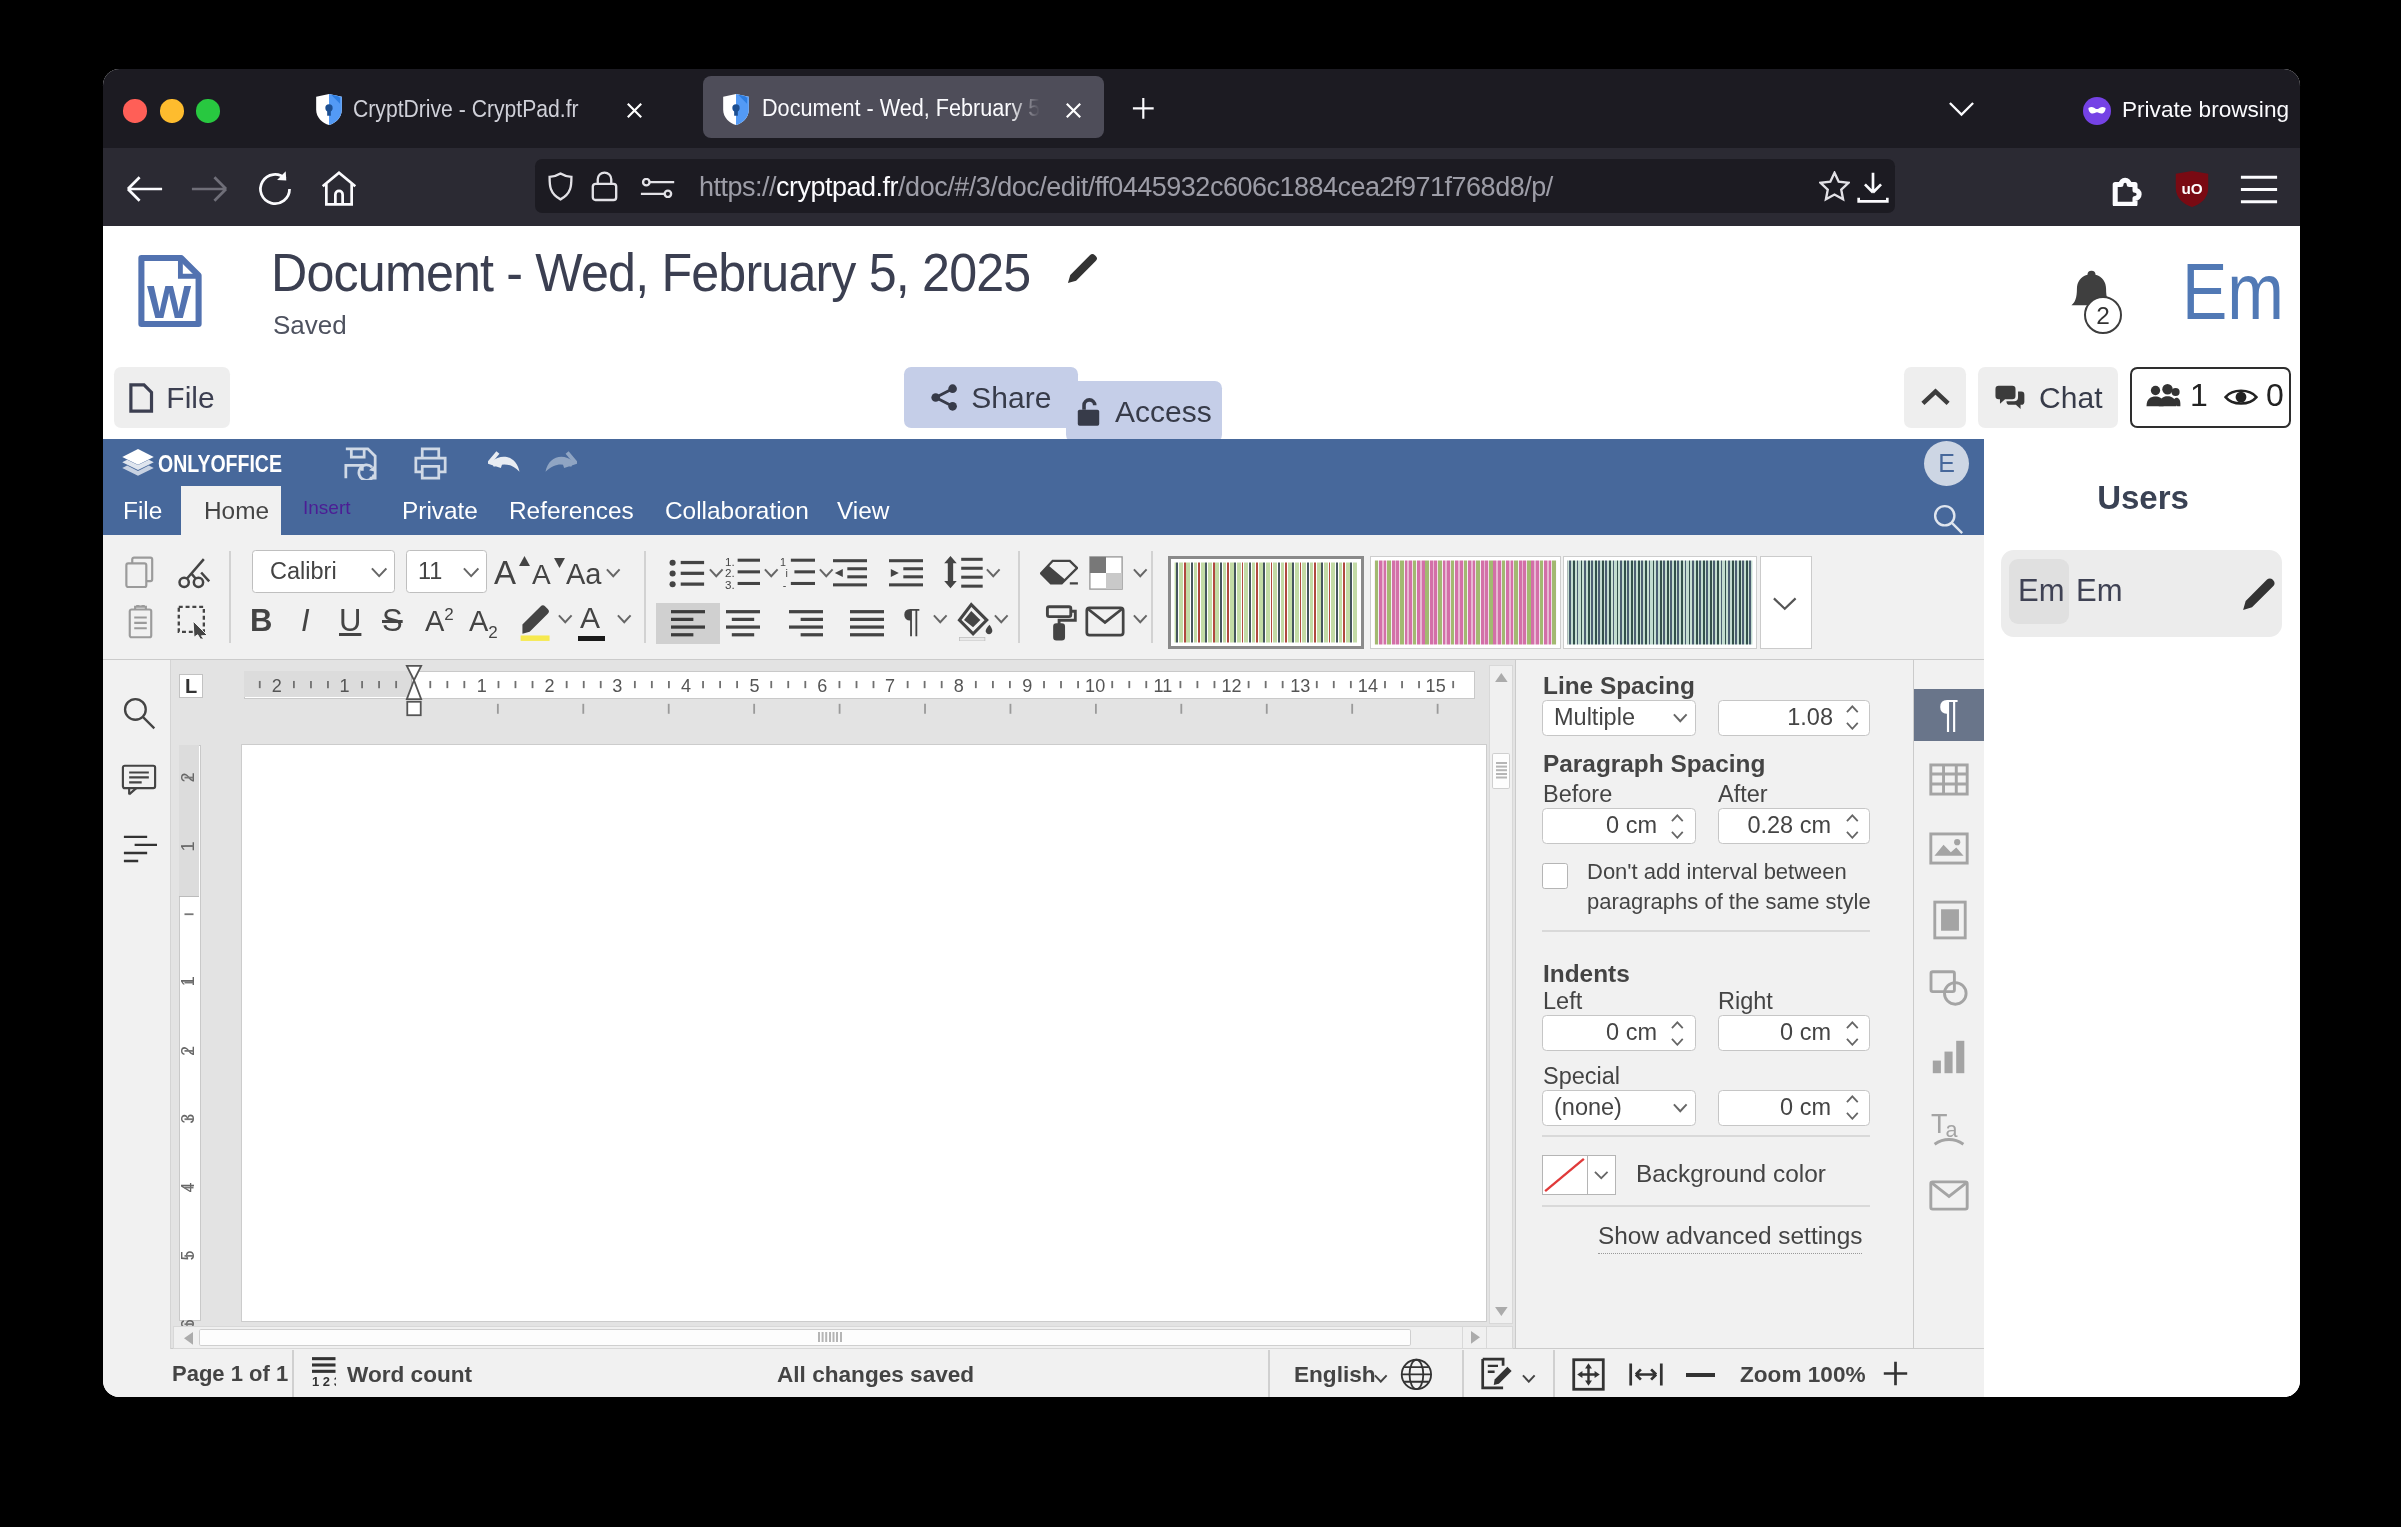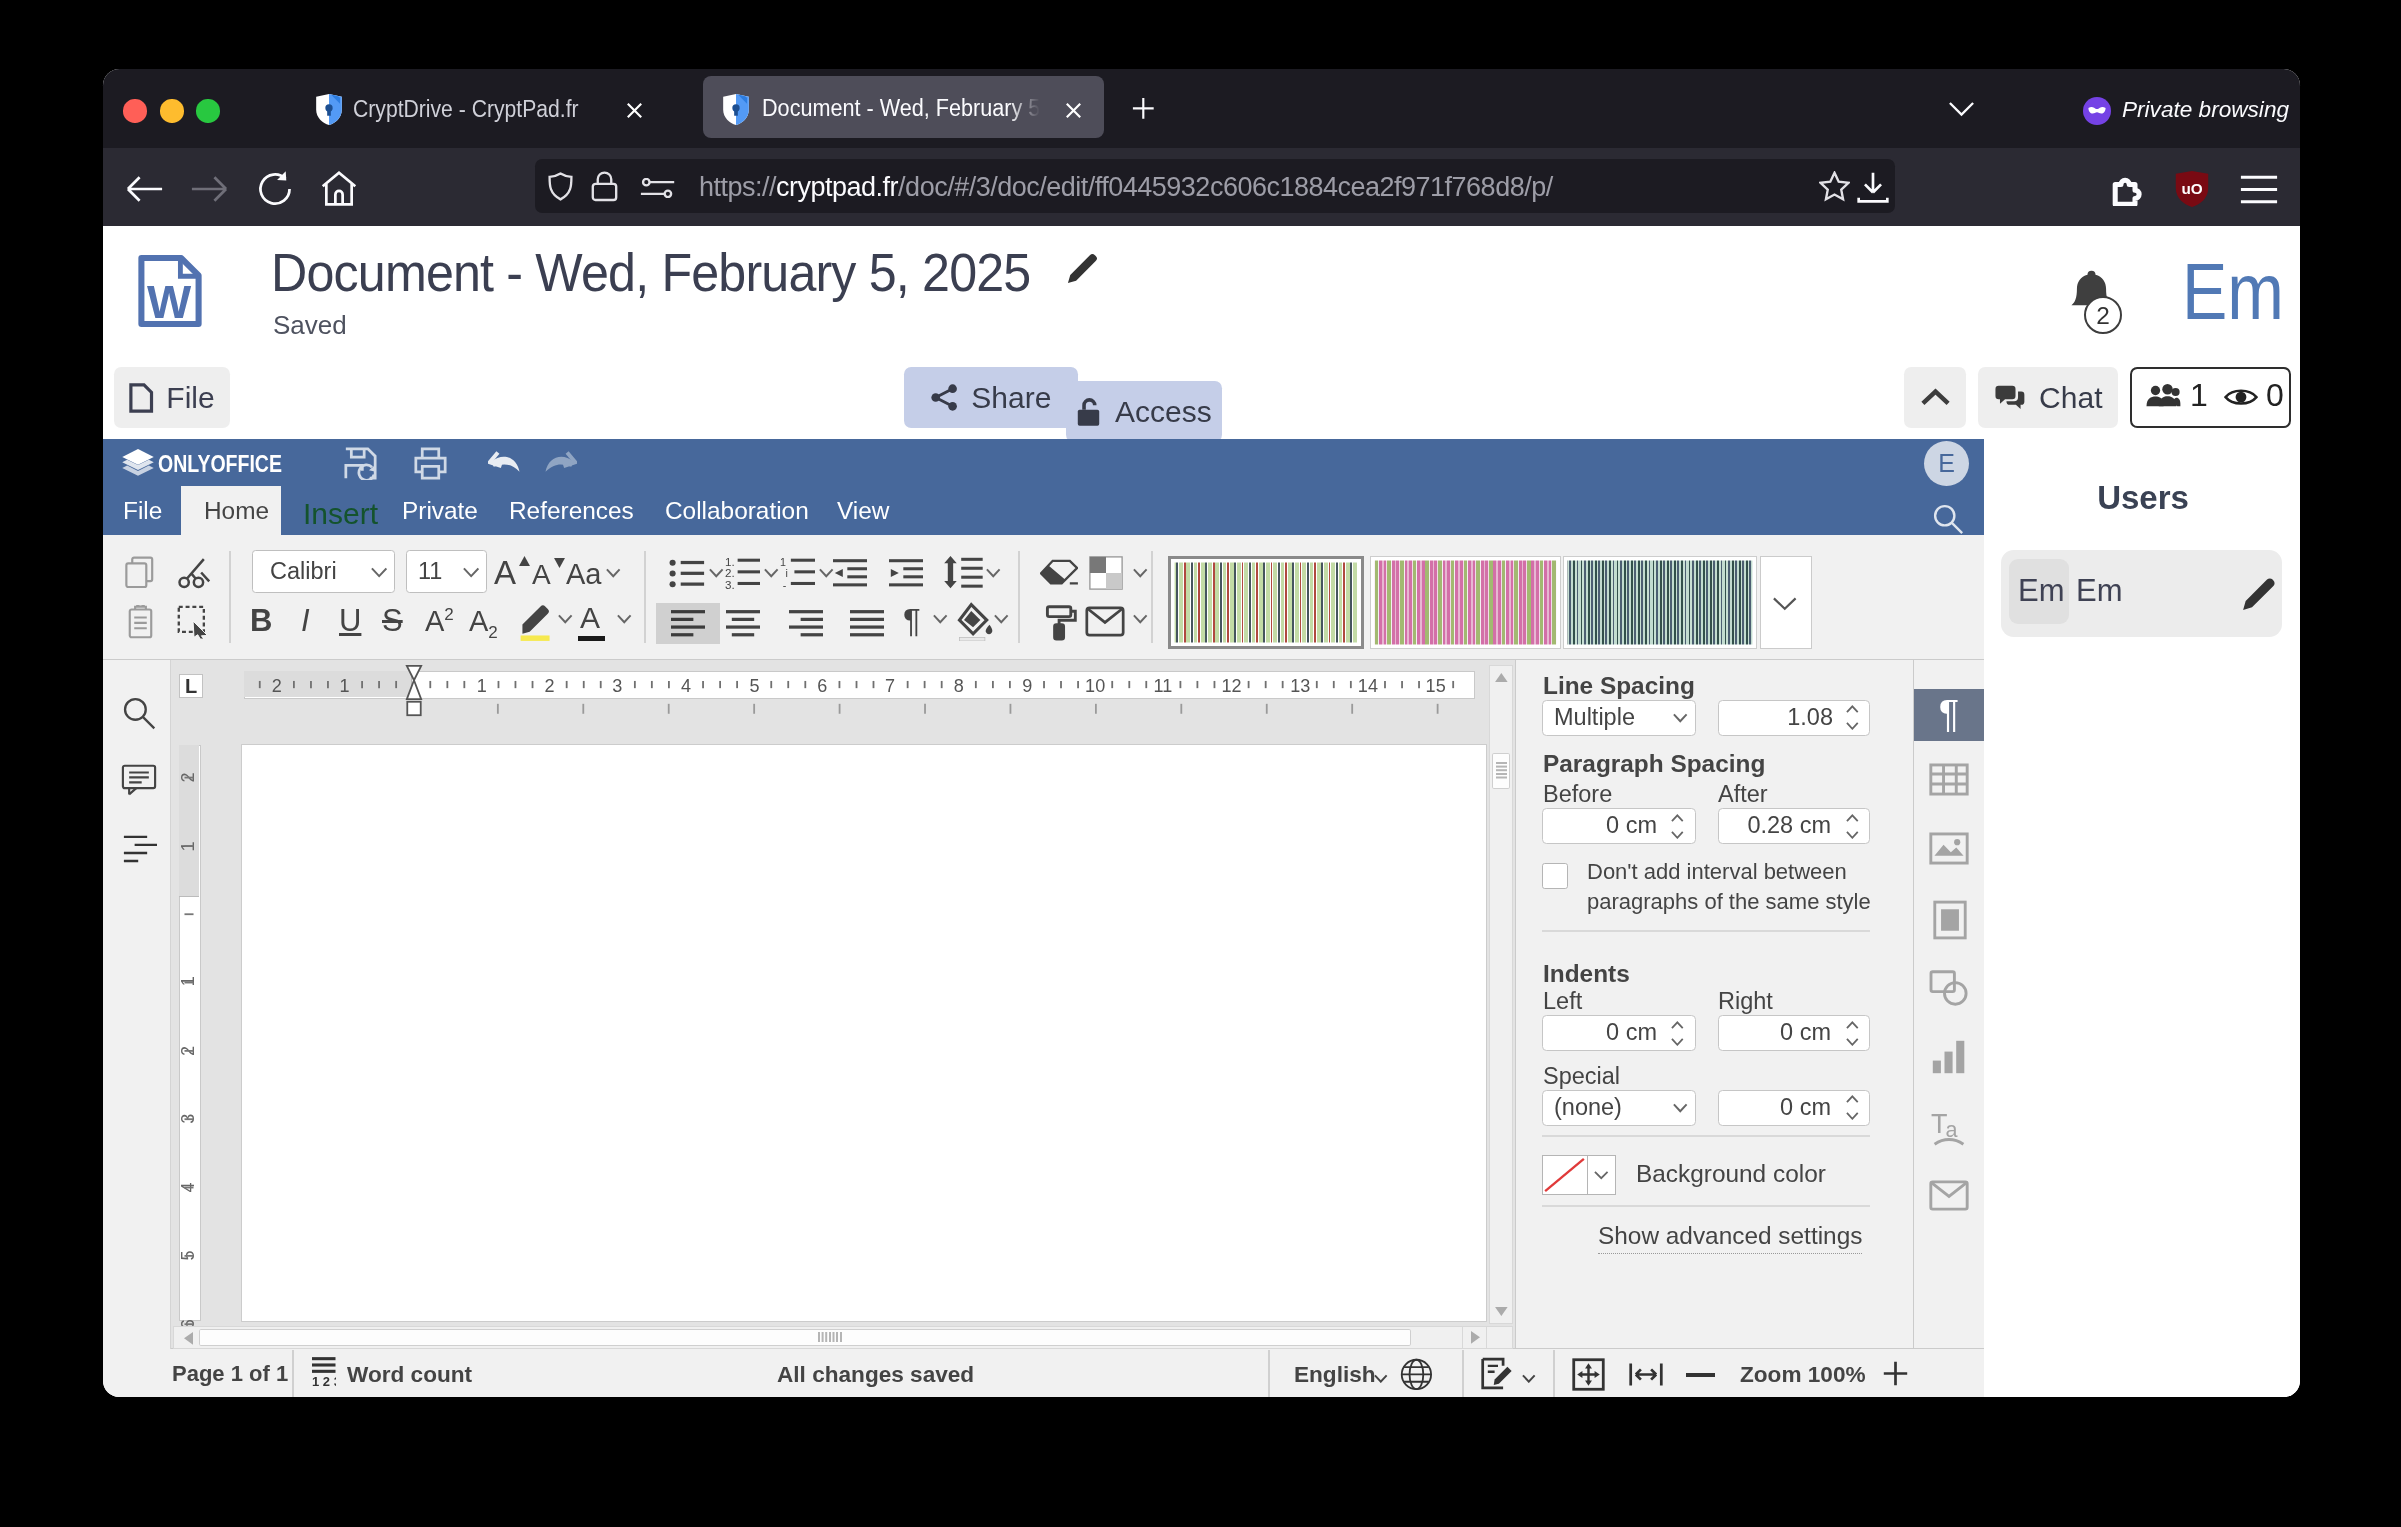--- a/index.html
+++ b/index.html
@@ -42,21 +42,21 @@
 <svg class="abs" style="left:1029px;top:28px" width="22.6" height="22.6" fill="none" stroke="#fbfbfe" stroke-width="2.4" viewBox="0 0 25 25">
       <path d="M12.5 1 V24 M1 12.5 H24"></path>
     </svg>
 <svg class="abs" style="left:1846px;top:33px" width="25" height="14.5" fill="none" stroke="#fbfbfe" stroke-width="2.6" viewBox="0 0 28 16">
       <path d="M1 1 L14 14 L27 1"></path>
     </svg>
 <svg class="abs" style="left:1980px;top:28px" width="28" height="28" viewBox="0 0 31 31">
       <circle cx="15.5" cy="15.5" r="15.5" fill="#7542e5"></circle>
       <path d="M6 12.2 C8.4 10.6 10.4 10.8 12.3 11.8 C13.4 12.4 14.4 13.4 15.5 13.4 C16.6 13.4 17.6 12.4 18.7 11.8 C20.6 10.8 22.6 10.6 25 12.2 C25 16 22.8 18.4 20.3 18.4 C18.3 18.4 17.3 17 15.5 17 C13.7 17 12.7 18.4 10.7 18.4 C8.2 18.4 6 16 6 12.2 Z" fill="#fff"></path>
     </svg>
-<span class="abs" style="left:2019px;top:0;height:79px;line-height:81px;font-size:22.6px;color:#fbfbfe;white-space:nowrap;font-style:italic;">Private browsing</span>
+<span class="abs" style="left:2019px;top:0;height:79px;line-height:81px;font-size:22.6px;color:#fbfbfe;white-space:nowrap;">Private browsing</span>
 
 <div class="seg" style="left:0;top:79px;width:2197px;height:78px;background:#2b2a33;"></div>
 <svg class="abs" style="left:22px;top:102px" width="40" height="36" fill="none" stroke="#fbfbfe" stroke-width="3" viewBox="0 0 44 40">
       <path d="M3 20 H41 M3 20 L16 7 M3 20 L16 33"></path>
     </svg>
 <svg class="abs" style="left:86px;top:102px" width="40" height="36" fill="none" stroke="#6f6e78" stroke-width="3" viewBox="0 0 44 40">
       <path d="M3 20 H41 M41 20 L28 7 M41 20 L28 33"></path>
     </svg>
 <svg class="abs" style="left:152px;top:100px" width="40" height="40" fill="none" stroke="#fbfbfe" stroke-width="3" viewBox="0 0 44 44">
       <path d="M38 22 A16 16 0 1 1 33.4 10.8"></path>
@@ -175,21 +175,21 @@
       <path d="M5.5 0.8 L1 6.2 L7.5 8.4" fill="none" stroke="#e8ecf2" stroke-width="2.2"></path>
       <path d="M1.8 5.8 C8.5 0.5 16 3.5 17.5 11.5 C12.5 6.5 8 6.8 3.2 8.8 Z" fill="#e8ecf2"></path>
     </svg>
 <svg class="abs" style="left:438px;top:382px" width="36" height="27" viewBox="0 0 20 15">
       <path d="M14.5 0.8 L19 6.2 L12.5 8.4" fill="none" stroke="#90a5c3" stroke-width="2.2"></path>
       <path d="M18.2 5.8 C11.5 0.5 4 3.5 2.5 11.5 C7.5 6.5 12 6.8 16.8 8.8 Z" fill="#90a5c3"></path>
     </svg>
 <div class="seg" style="left:78px;top:417px;width:100px;height:49px;background:#f1f1f1;"></div>
 <span class="abs" style="left:20px;top:428px;font-size:24.4px;color:#fff;">File</span>
 <span class="abs" style="left:101px;top:428px;font-size:24.4px;color:#444;">Home</span>
-<span class="abs" style="left:200px;top:428px;font-size:30px;color:#14532d;">Insert</span>
+<span class="abs" style="left:200px;top:428px;font-size:19px;color:#4c1d95;">Insert</span>
 <span class="abs" style="left:299px;top:428px;font-size:24.4px;color:#fff;">Private</span>
 <span class="abs" style="left:406px;top:428px;font-size:24.4px;color:#fff;">References</span>
 <span class="abs" style="left:562px;top:428px;font-size:24.4px;color:#fff;">Collaboration</span>
 <span class="abs" style="left:734px;top:428px;font-size:24.4px;color:#fff;">View</span>
 <div class="abs" style="left:1821px;top:372px;width:45px;height:45px;border-radius:50%;background:#cdd6e4;color:#47689b;font-size:25px;text-align:center;line-height:45px;">E</div>
 <svg class="abs" style="left:1828px;top:433px" width="33" height="33" fill="none" stroke="#dfe5ee" stroke-width="2.6" viewBox="0 0 36 36">
       <circle cx="15" cy="15" r="10.5"></circle>
       <path d="M22.5 22.5 L34 34"></path>
     </svg>
 

